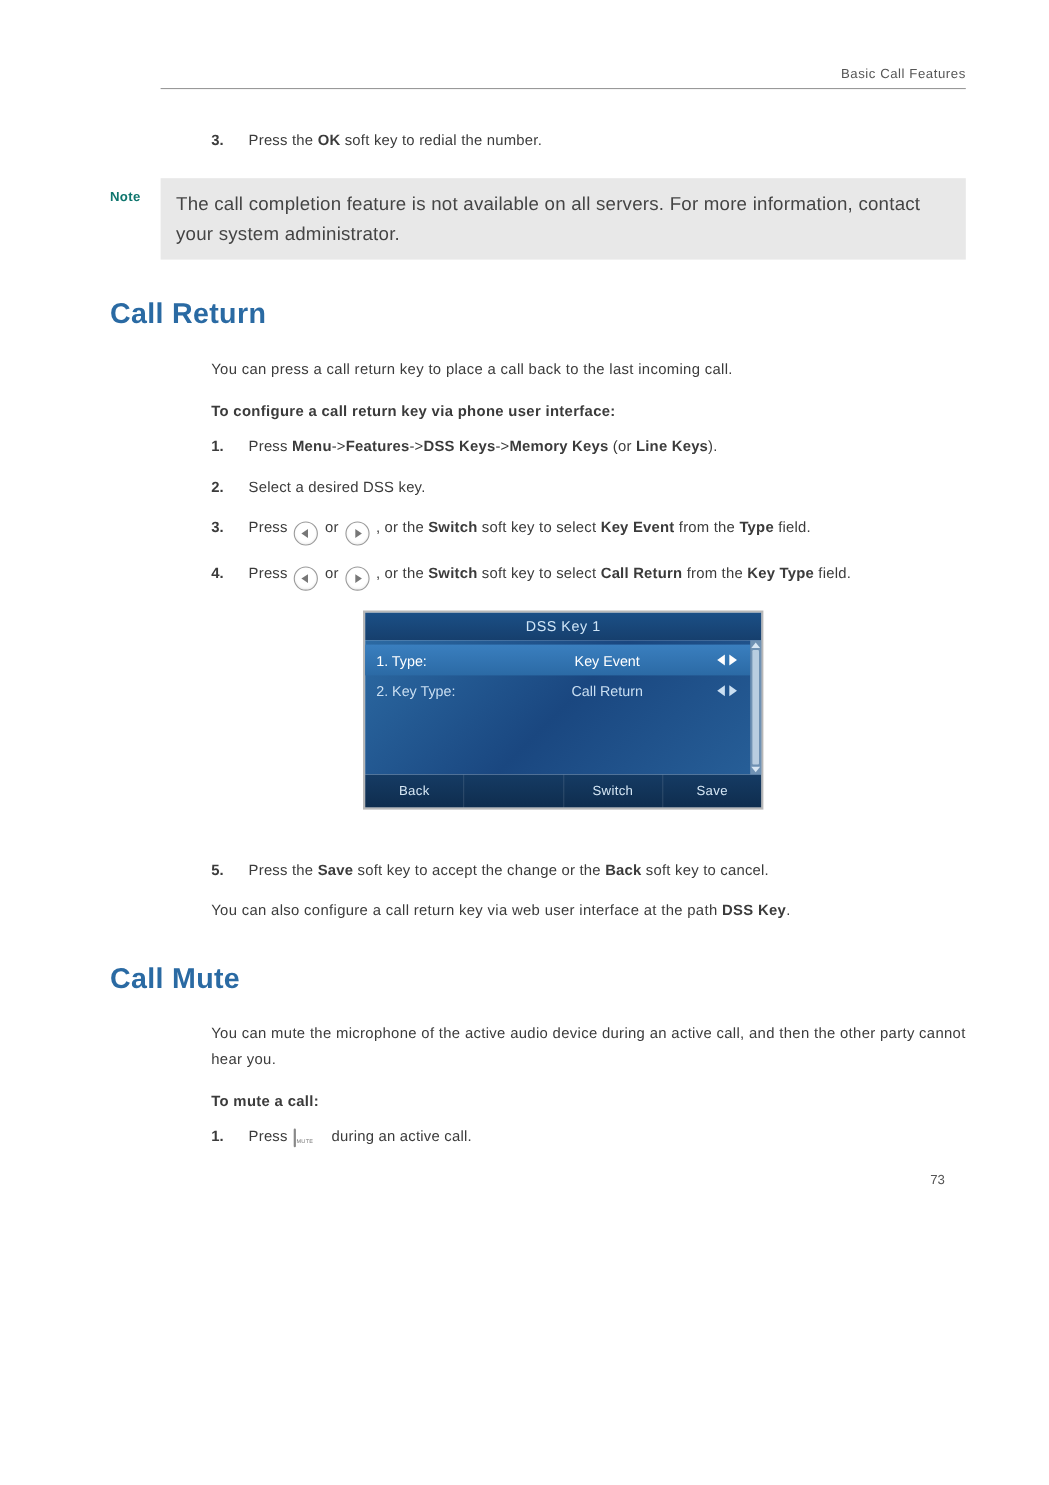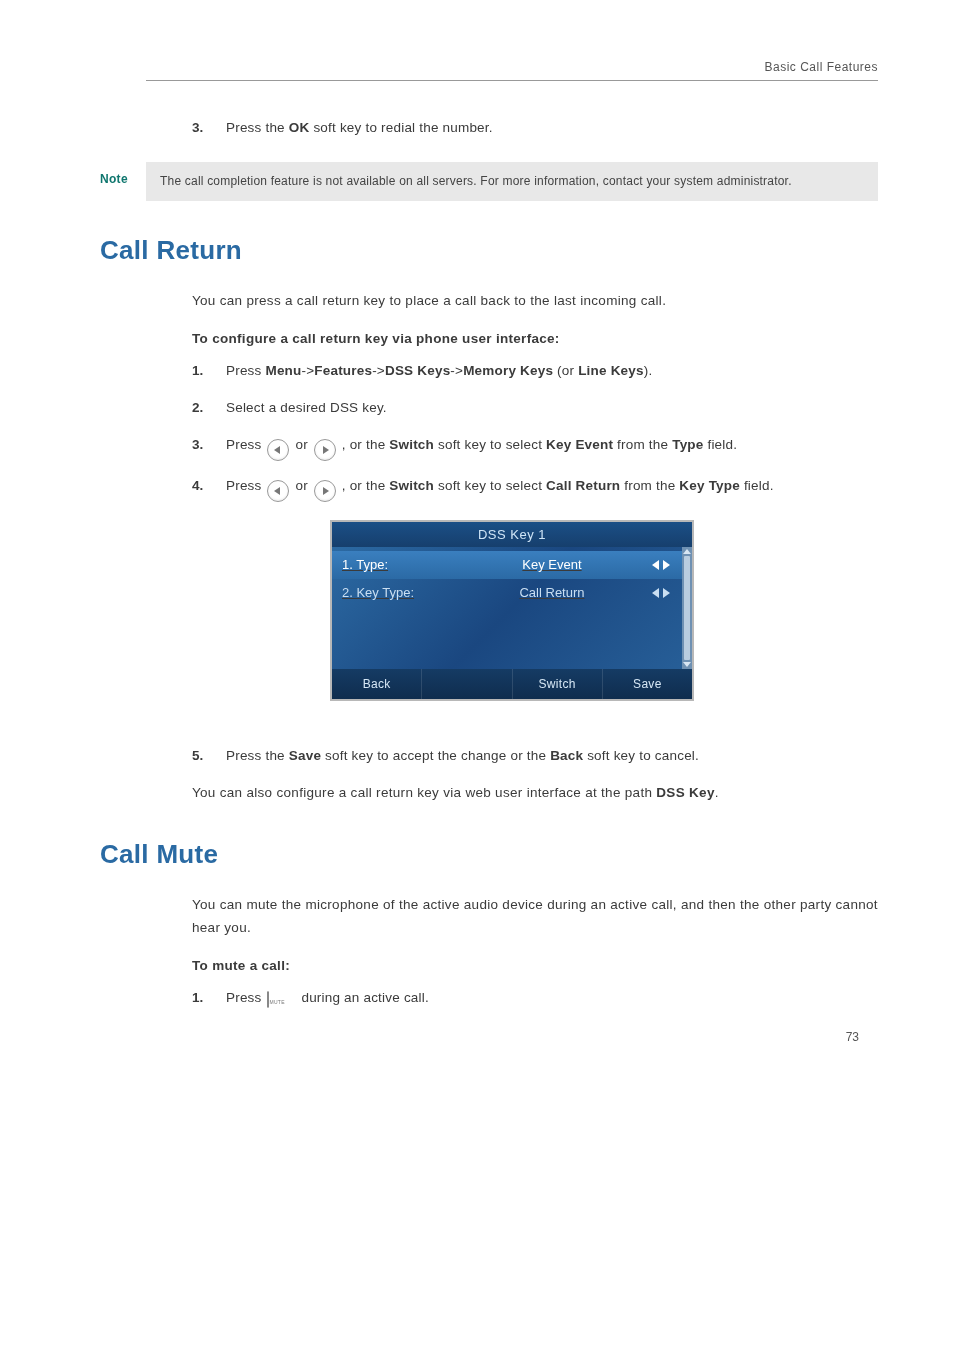--- a/index.html
+++ b/index.html
@@ -49,21 +49,21 @@
     padding-top: 10px;
     font-size: 12px;
     font-weight: bold;
     color: #0f766e;
     letter-spacing: 0.3px;
   }
   .note-body {
     flex: 1;
     background: #e8e8e8;
     padding: 10px 14px;
-    font-size: 12px;
+    font-size: 17px;
     color: #444;
     line-height: 1.6;
     letter-spacing: 0.2px;
   }
   h1.section {
     color: #2a6aa3;
     font-size: 26px;
     font-weight: bold;
     margin: 34px 0 24px -46px;
     letter-spacing: 0.3px;
@@ -146,21 +146,20 @@
   }
   .ps-body {
     background: linear-gradient(135deg, #2c6aa3 0%, #1a4780 50%, #275f98 100%);
     position: relative;
     height: 122px;
     display: flex;
   }
   .ps-rows {
     flex: 1;
     padding: 4px 0;
-    text-decoration: underline;
   }
   .ps-row {
     display: flex;
     align-items: center;
     height: 28px;
     padding: 0 10px;
     color: #cadff2;
     font-size: 13px;
   }
   .ps-row.selected {

